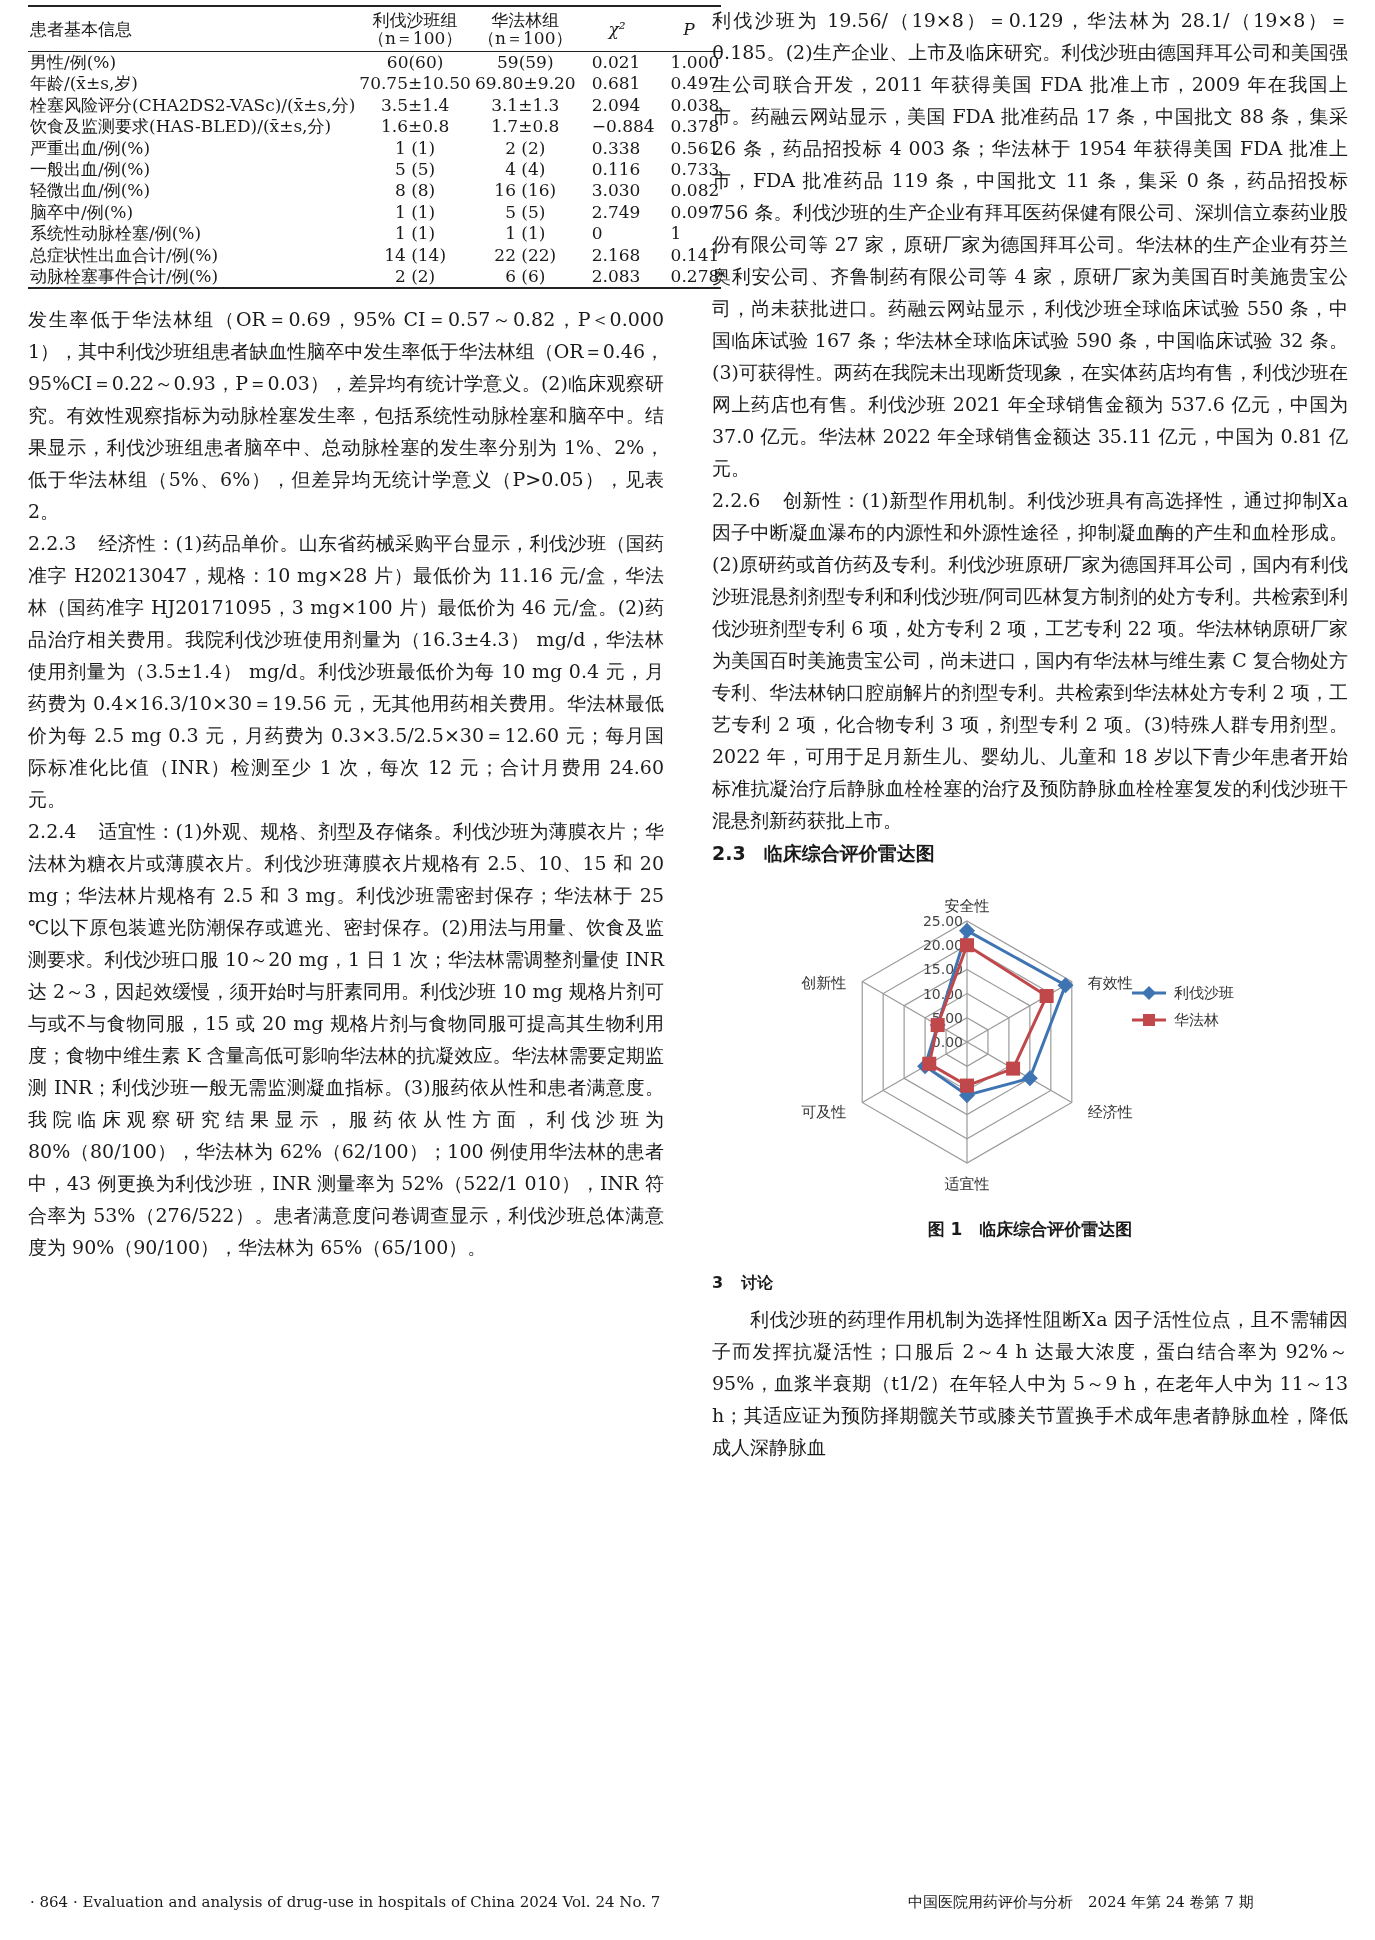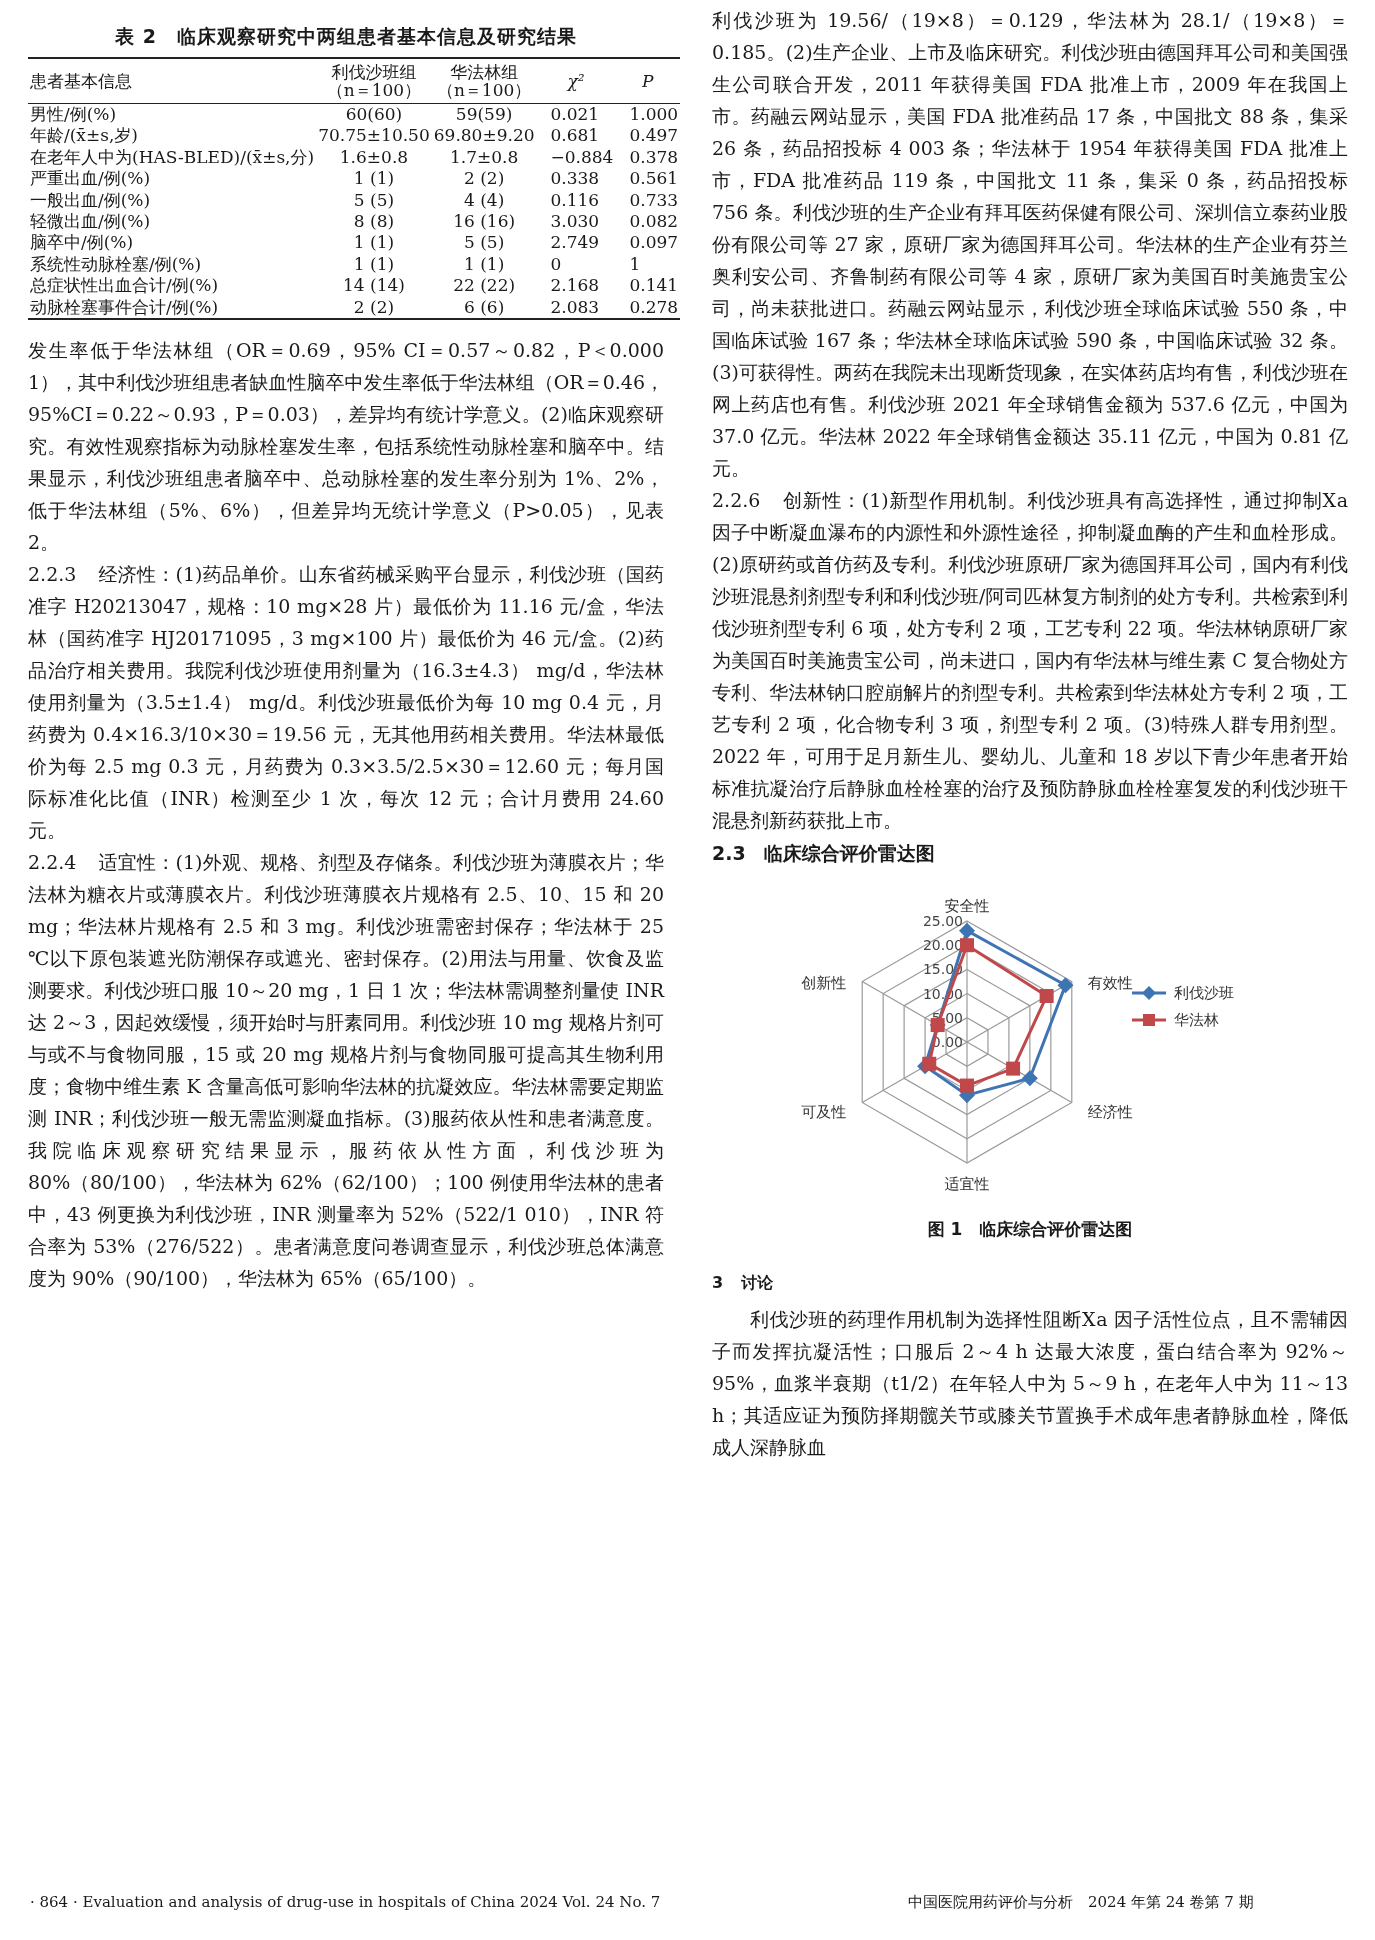--- a/index.html
+++ b/index.html
@@ -28,21 +28,20 @@
   .fig-caption { text-align:center; font-family:"DejaVu Sans","Liberation Sans",sans-serif; font-weight:bold; font-size:17px; margin-top:-2px; }
   .footer { position:absolute; top:1893px; font-size:15px; }
   .footer-left { left:30px; }
   .footer-right { left:908px; }
   svg text { font-family:"DejaVu Sans","Liberation Sans",sans-serif; }
 </style>
 </head>
 <body>
 
 <div class="col col-left">
-  <div class="table-title">表 2　临床观察研究中两组患者基本信息及研究结果</div>
   <table class="data">
     <thead>
       <tr>
         <th style="width:292px">患者基本信息</th>
         <th class="c" style="width:120px">
           <div>利伐沙班组</div>
           <div>（n＝100）</div>
         </th>
         <th class="c" style="width:110px">
           <div>华法林组</div>
@@ -61,21 +60,28 @@
           <td class="l">1.000</td>
         </tr>
         <tr>
           <td>年龄/(x̄±s,岁)</td>
           <td class="c">70.75±10.50</td>
           <td class="c">69.80±9.20</td>
           <td class="l">0.681</td>
           <td class="l">0.497</td>
         </tr>
         <tr>
-          <td>在老年人中为(HAS-BLED)/(x̄±s,分)</td>
+          <td>栓塞风险评分(CHA2DS2-VASc)/(x̄±s,分)</td>
+          <td class="c">3.5±1.4</td>
+          <td class="c">3.1±1.3</td>
+          <td class="l">2.094</td>
+          <td class="l">0.038</td>
+        </tr>
+        <tr>
+          <td>饮食及监测要求(HAS-BLED)/(x̄±s,分)</td>
           <td class="c">1.6±0.8</td>
           <td class="c">1.7±0.8</td>
           <td class="l">−0.884</td>
           <td class="l">0.378</td>
         </tr>
         <tr>
           <td>严重出血/例(%)</td>
           <td class="c">1 (1)</td>
           <td class="c">2 (2)</td>
           <td class="l">0.338</td>

